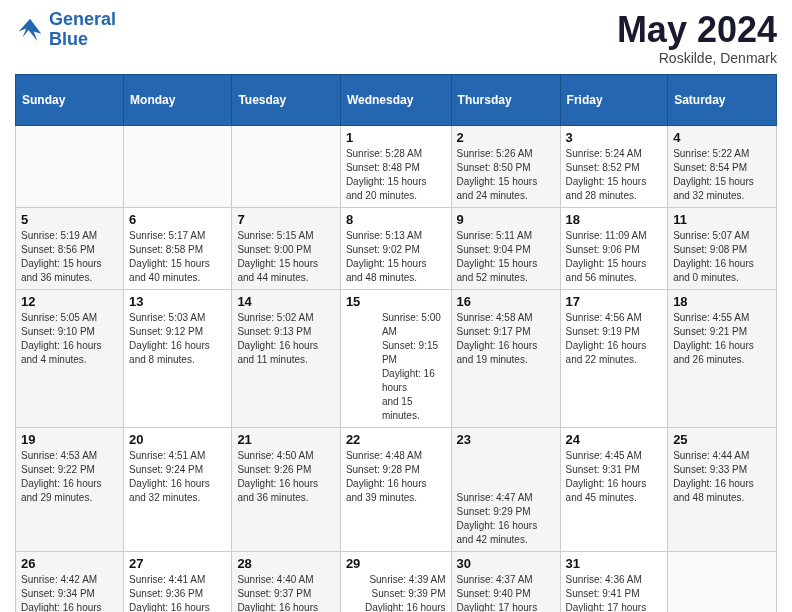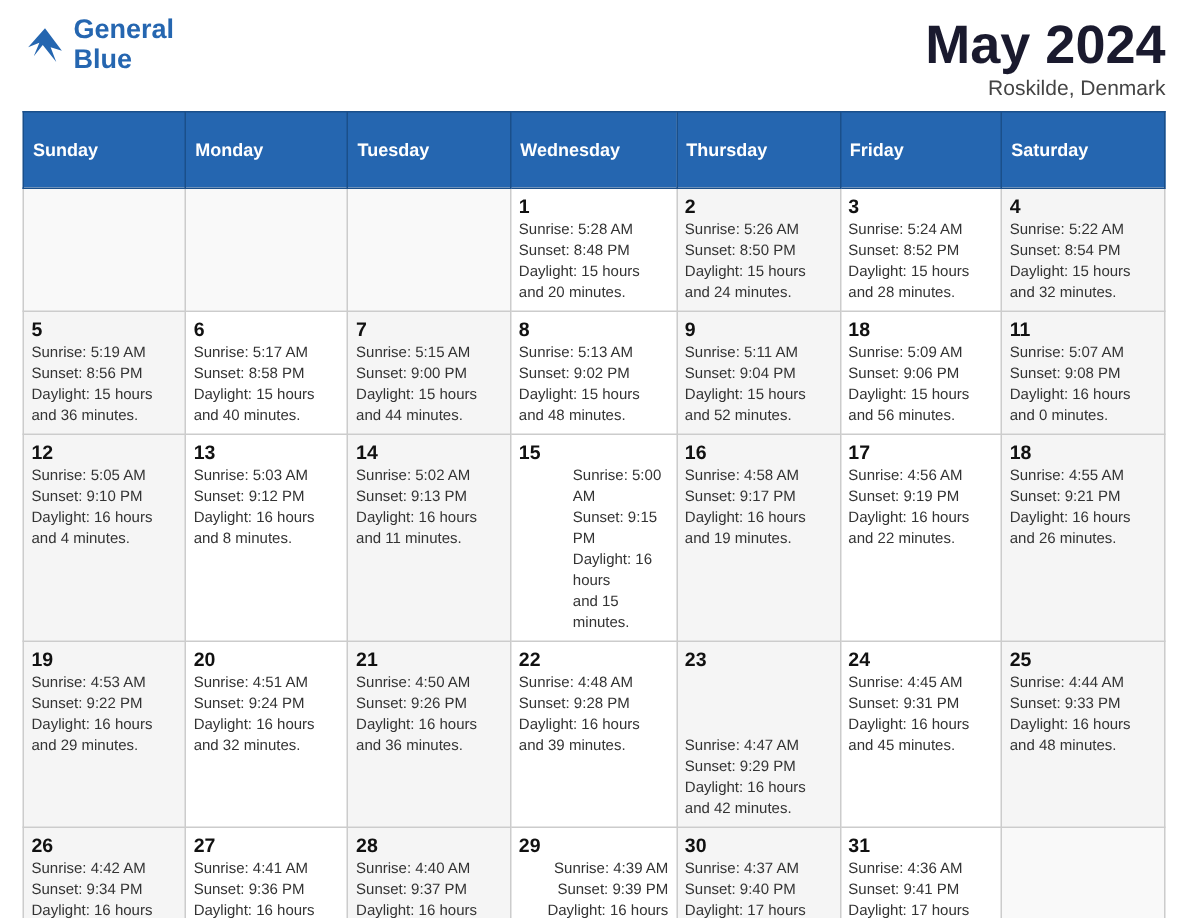--- a/index.html
+++ b/index.html
@@ -192,21 +192,21 @@
           </td>
           <td>
             <span class="day-num">9</span>
             <div class="day-info" style="white-space: pre-line;">Sunrise: 5:11 AM
 Sunset: 9:04 PM
 Daylight: 15 hours
 and 52 minutes.</div>
           </td>
           <td>
             <span class="day-num">18</span>
-            <div class="day-info" style="white-space: pre-line;">Sunrise: 5:09 AM
+            <div class="day-info" style="white-space: pre-line;">Sunrise: 11:09 AM
 Sunset: 9:06 PM
 Daylight: 15 hours
 and 56 minutes.</div>
           </td>
           <td>
             <span class="day-num">11</span>
             <div class="day-info" style="white-space: pre-line;">Sunrise: 5:07 AM
 Sunset: 9:08 PM
 Daylight: 16 hours
 and 0 minutes.</div>

